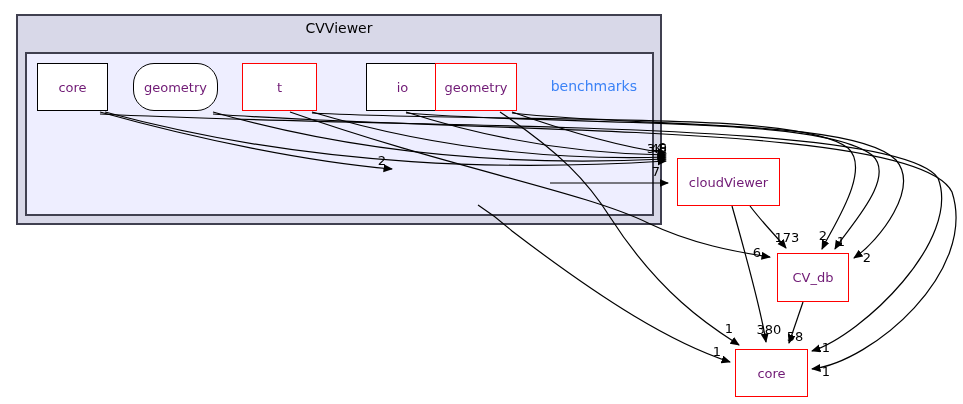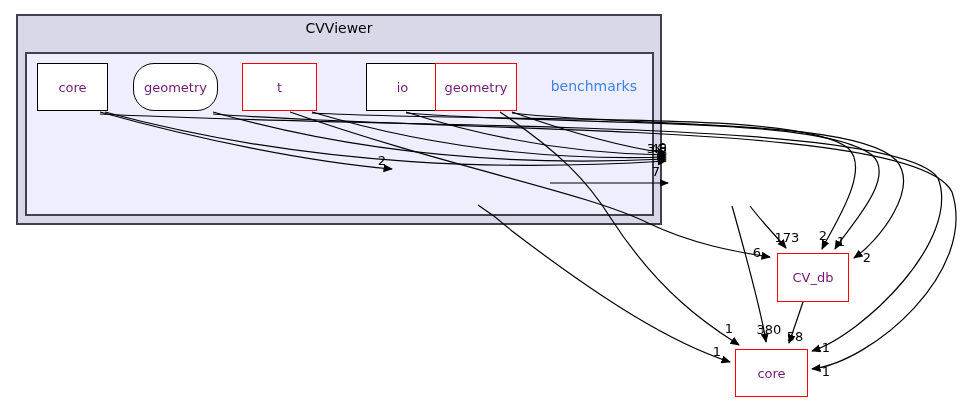--- a/index.html
+++ b/index.html
@@ -85,20 +85,23 @@
       </div>
       <div class="node" style="left: 242px; top: 63px; width: 75px; height: 48px; border-color: rgb(255, 0, 0);">
         <span>t</span>
       </div>
       <div class="node" style="left: 338px; top: 63px; width: 73px; height: 48px; border-color: rgb(0, 0, 0); margin-left: 28px;">
         <span>io</span>
       </div>
       <div class="node" style="left: 435px; top: 63px; width: 82px; height: 48px; border-color: rgb(255, 0, 0);">
         <span>geometry</span>
       </div>
+      <div class="node" style="left: 677px; top: 158px; width: 103px; height: 48px; border-color: rgb(255, 0, 0);">
+        <span>cloudViewer</span>
+      </div>
       <div class="node" style="left: 777px; top: 253px; width: 72px; height: 49px; border-color: rgb(255, 0, 0);">
         <span>CV_db</span>
       </div>
       <div class="node" style="left: 735px; top: 349px; width: 73px; height: 48px; border-color: rgb(255, 0, 0);">
         <span>core</span>
       </div>
     </div>
 
 </div>
 

